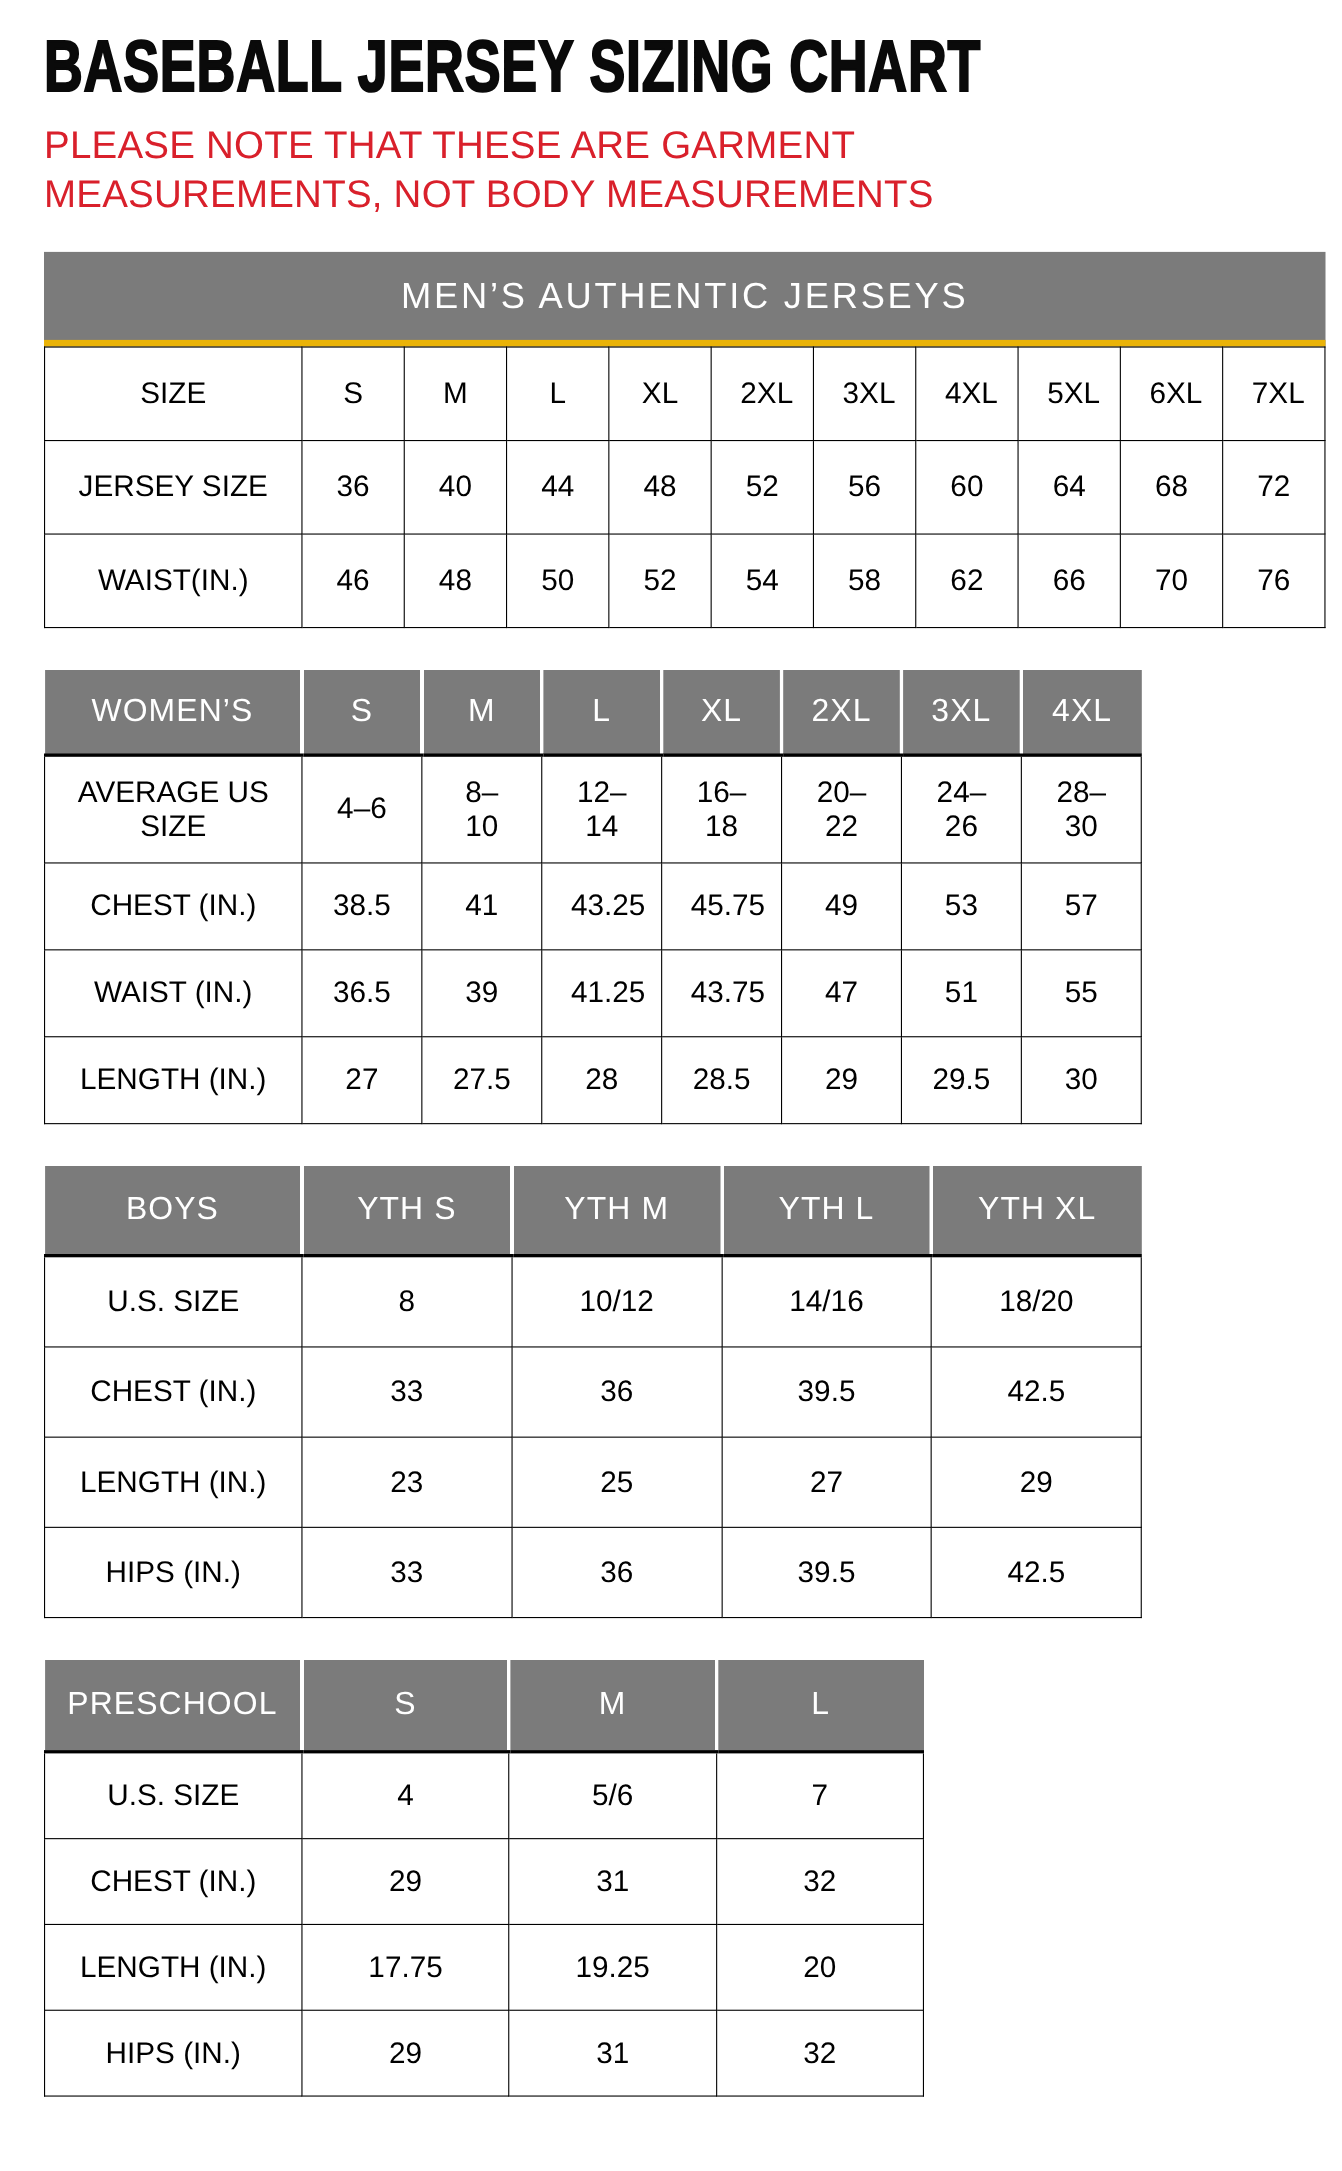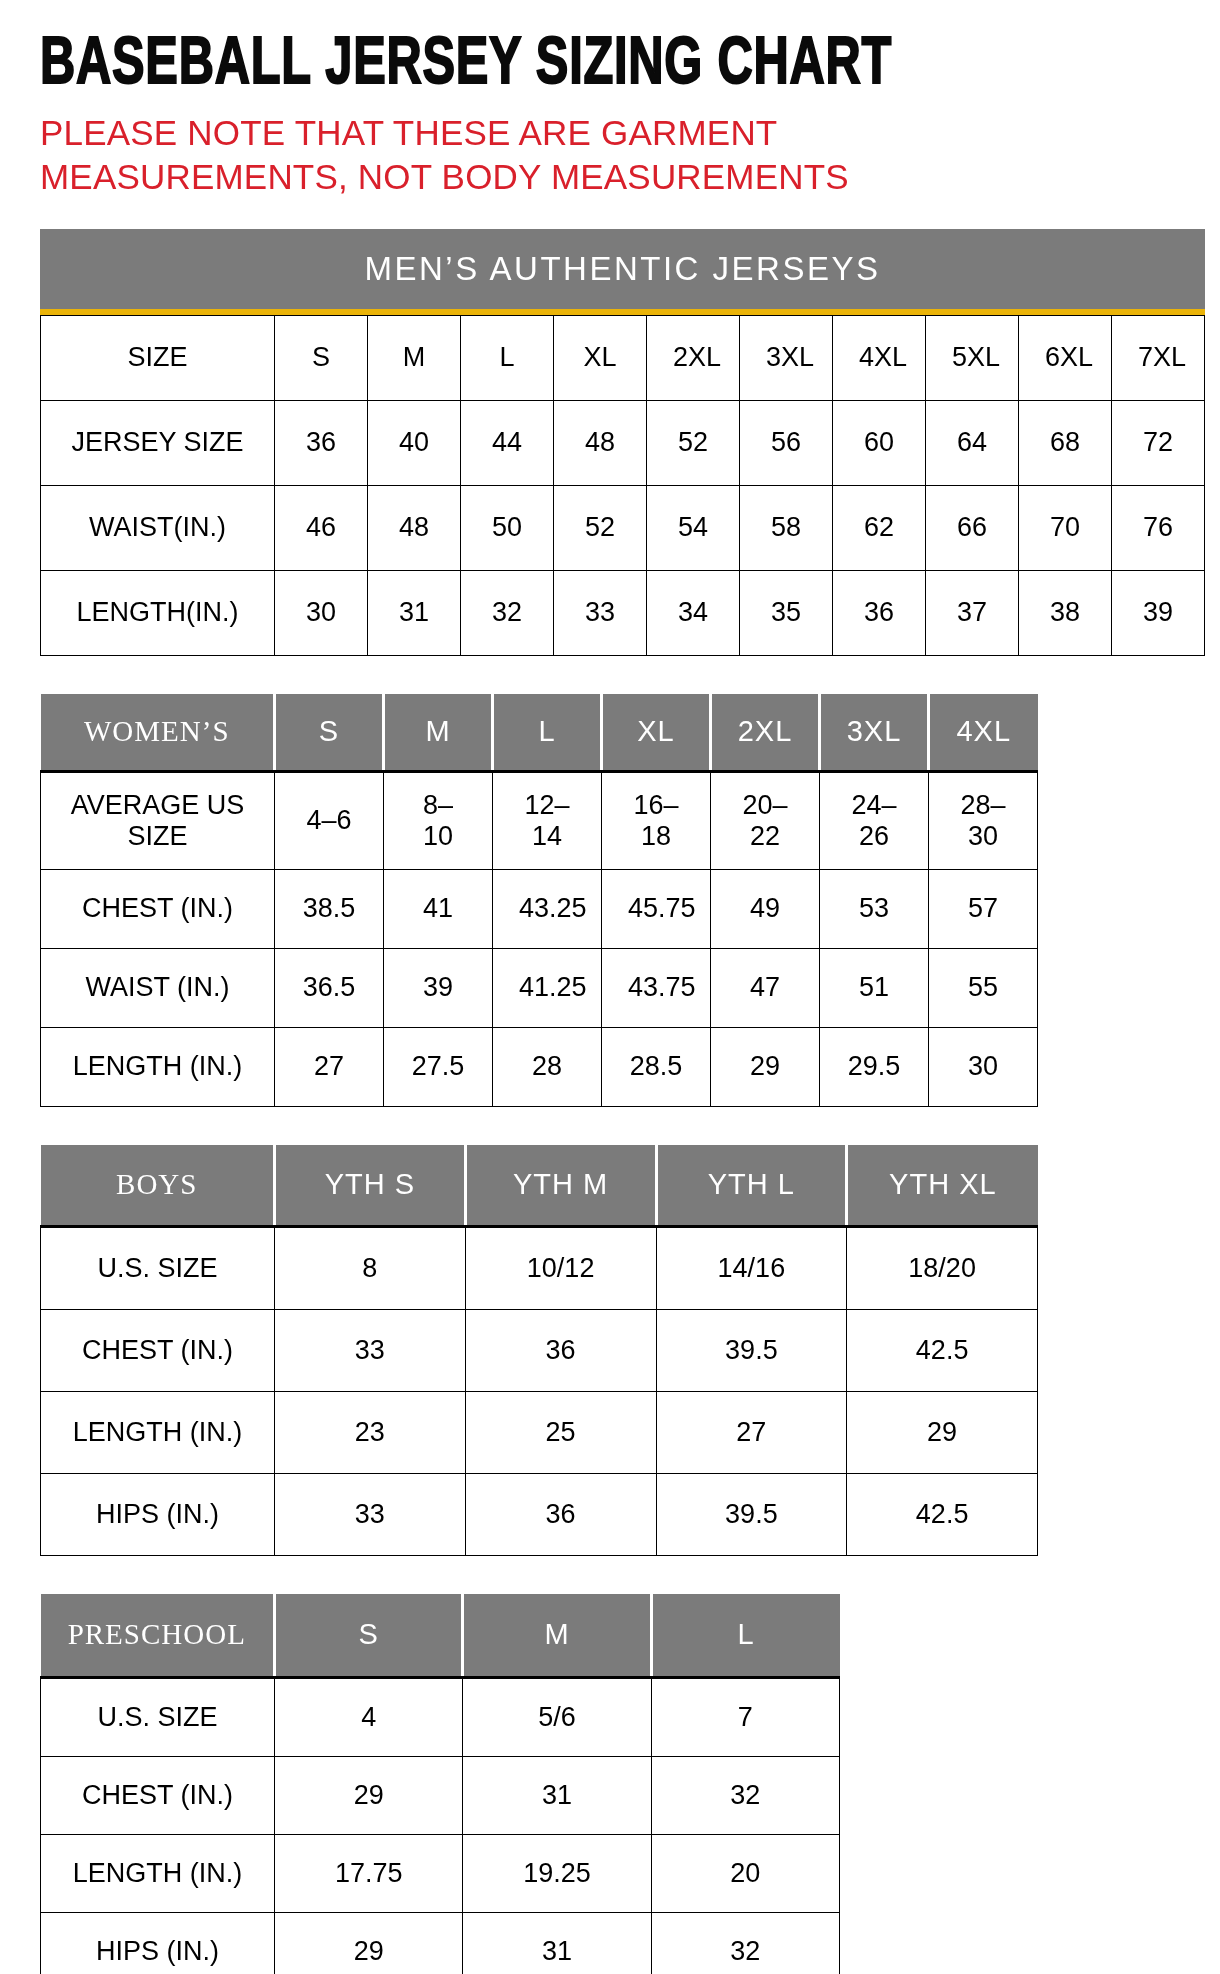--- a/index.html
+++ b/index.html
@@ -45,21 +45,21 @@
     border:1px solid #000;
     font-size:27px;color:#000;
     padding:0 26px;
   }
   thead th{
     background:#7b7b7b;color:#fff;
     font-weight:400;font-size:29px;letter-spacing:1px;
     border:none;border-left:3px solid #fff;border-bottom:3px solid #000;
     padding:0 10px;
   }
-  thead th:first-child{border-left:none;font-family:Liberation Serif, serif;}
+  thead th:first-child{border-left:none;}
 
   .mens      td{height:84px;margin-left:36px;}
   .womens    td{height:78px;}
   .womens    tbody tr:first-child td{height:96px;}
   .womens    thead th{height:76px;}
   .boys      td{height:81px;}
   .boys      thead th{height:80px;}
   .preschool td{height:77px;}
   .preschool thead th{height:82px;}
 </style>
@@ -111,33 +111,20 @@
             <td>48</td>
             <td>50</td>
             <td>52</td>
             <td>54</td>
             <td>58</td>
             <td>62</td>
             <td>66</td>
             <td>70</td>
             <td>76</td>
           </tr>
-          <tr>
-            <td>LENGTH(IN.)</td>
-            <td>30</td>
-            <td>31</td>
-            <td>32</td>
-            <td>33</td>
-            <td>34</td>
-            <td>35</td>
-            <td>36</td>
-            <td>37</td>
-            <td>38</td>
-            <td>39</td>
-          </tr>
         </tbody>
     </table>
   </section>
 
   <section class="tbl womens">
     <table>
       <colgroup>
           <col class="c-label">
           <col span="7">
         </colgroup>

